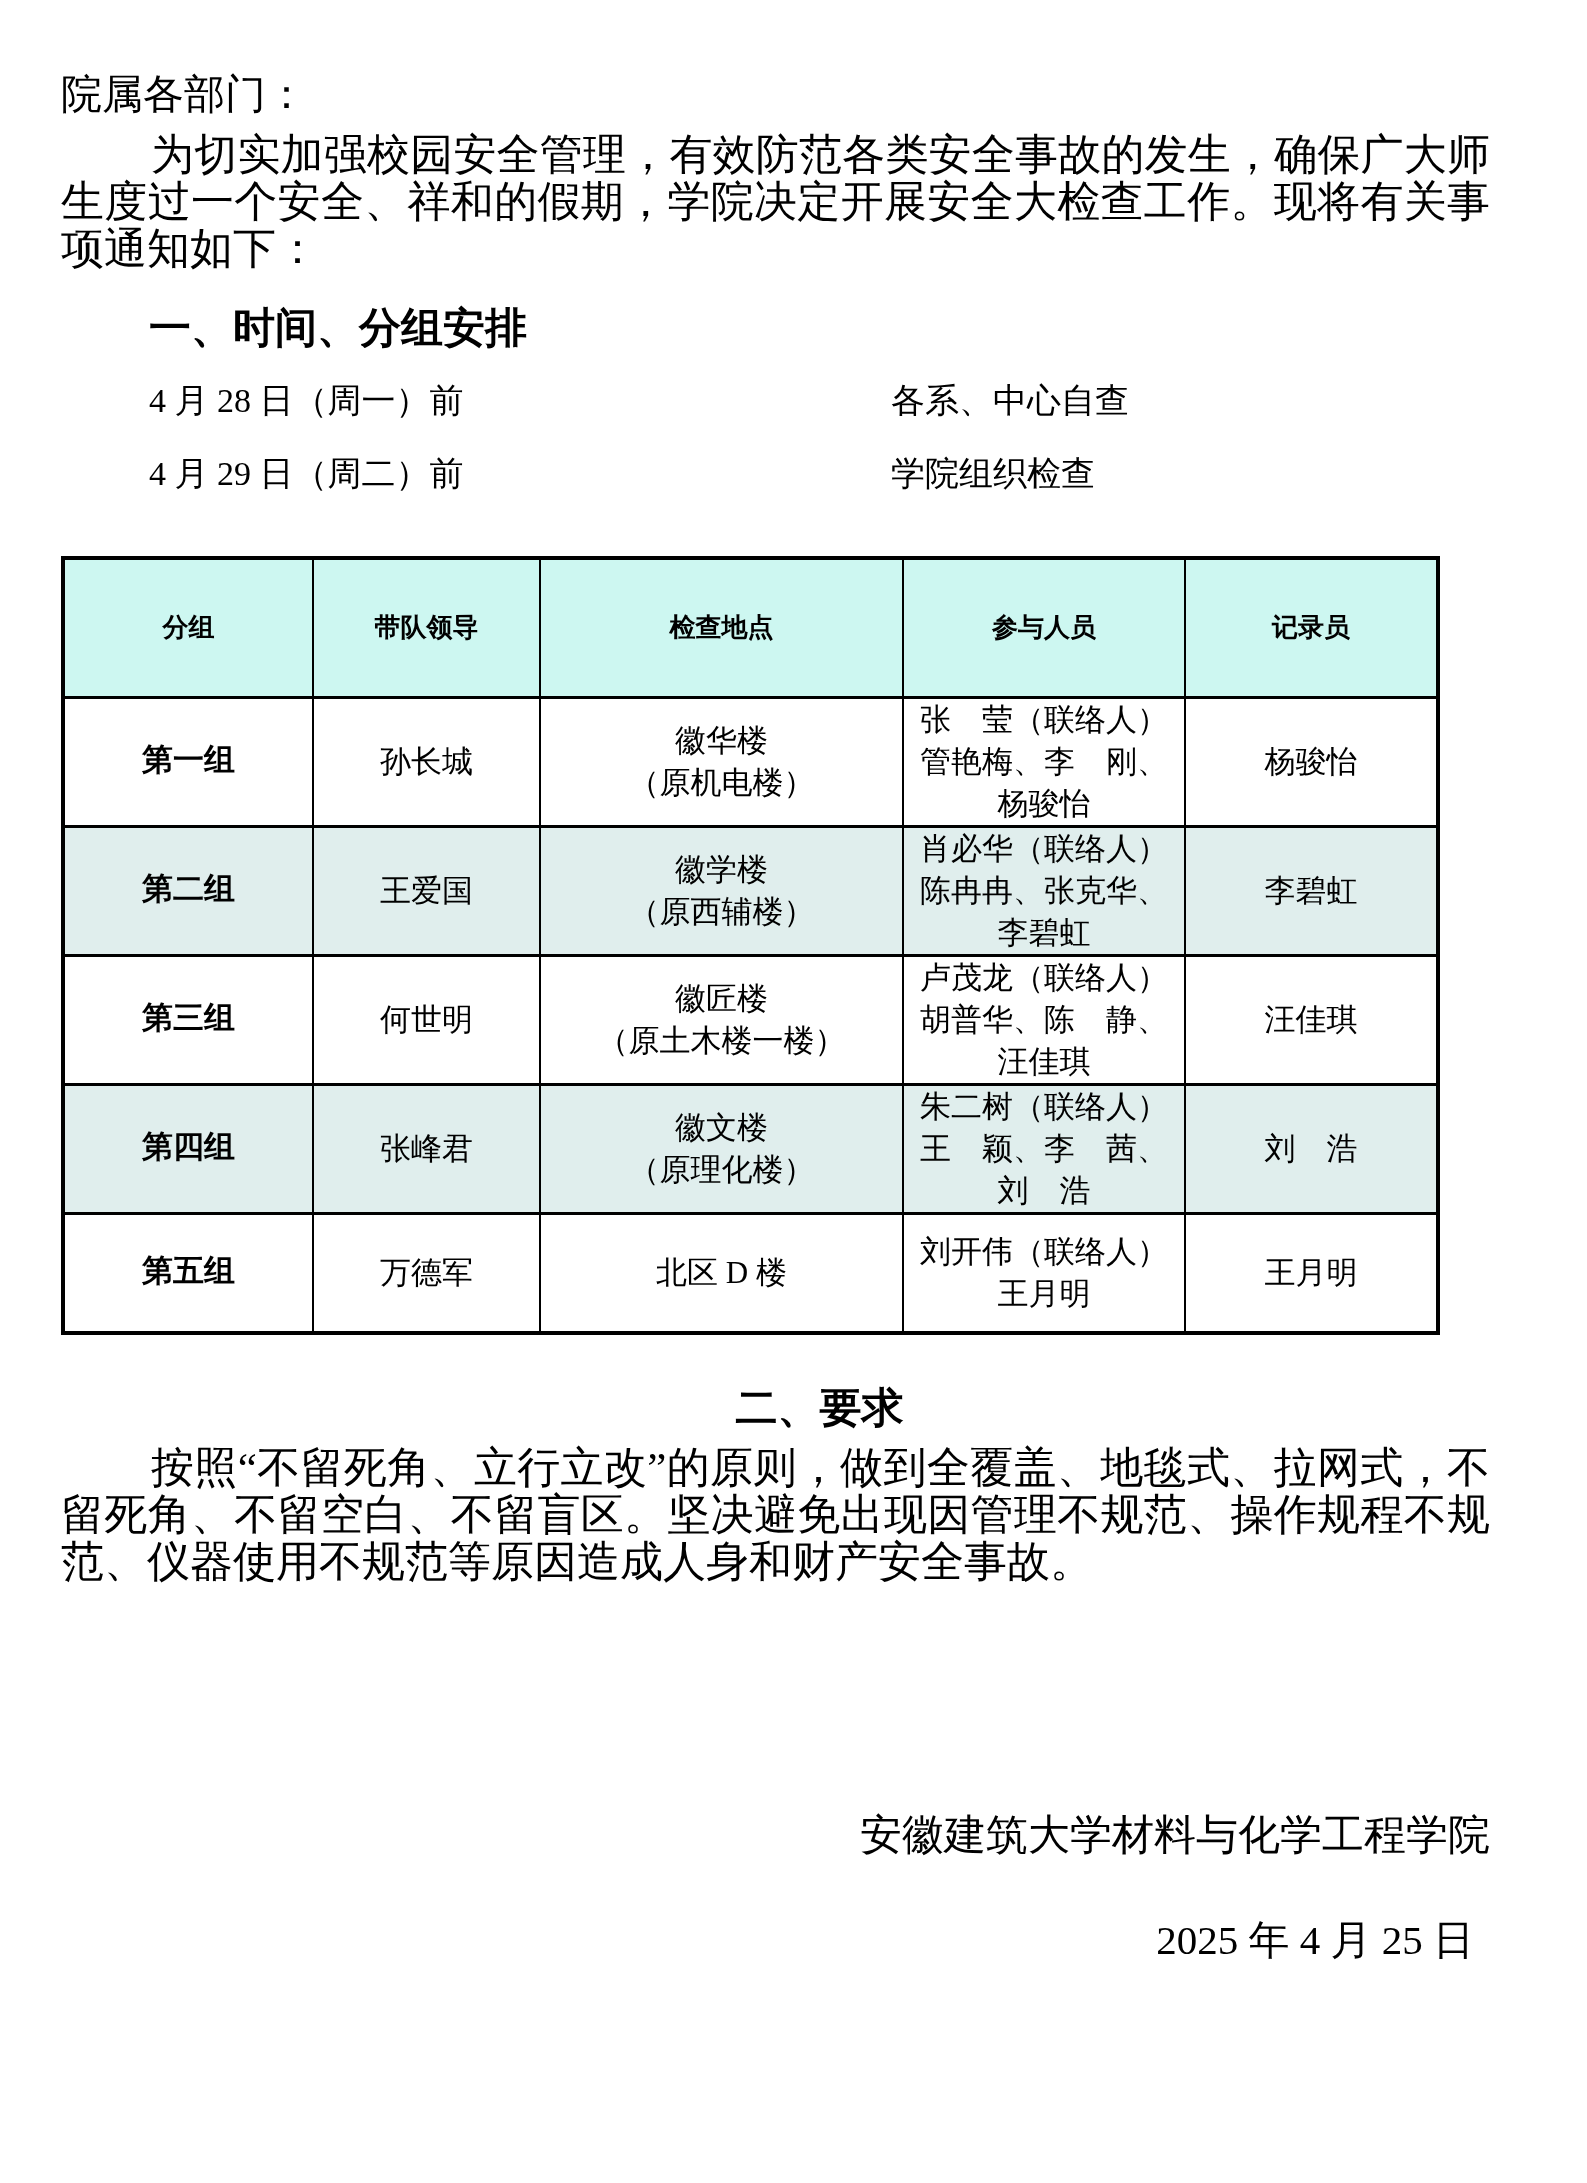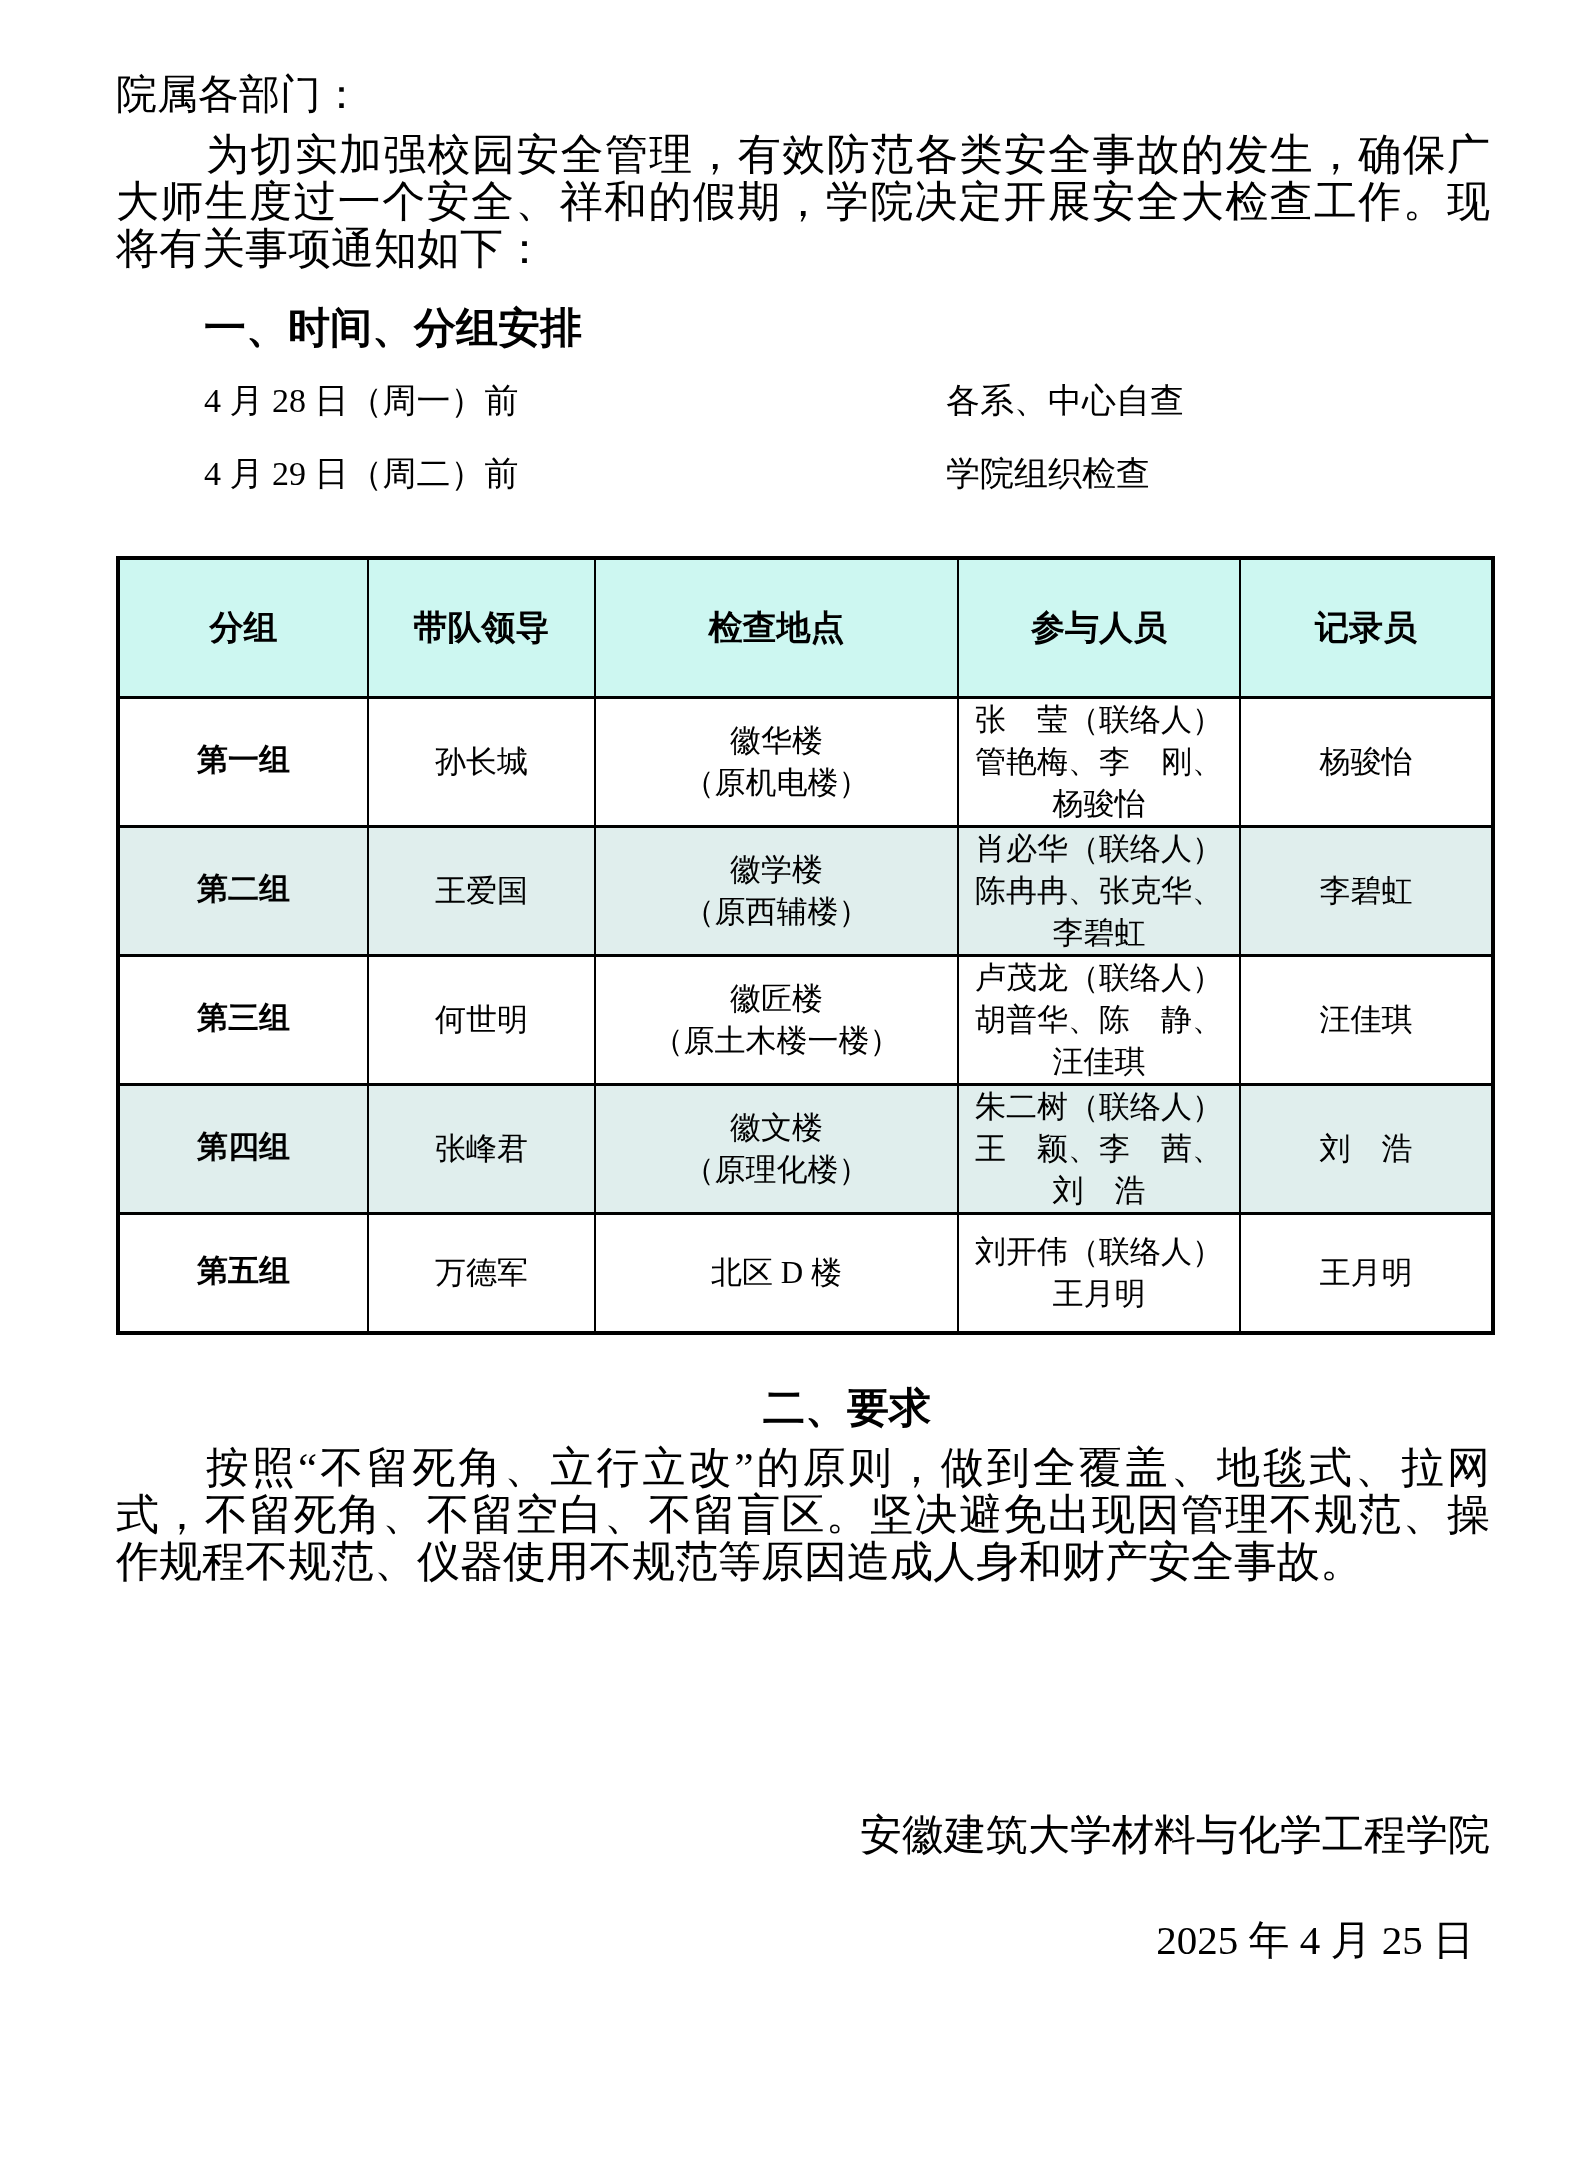--- a/index.html
+++ b/index.html
@@ -7,21 +7,21 @@
     padding: 0;
     background: #ffffff;
     color: #000000;
     font-family: "Liberation Serif", "DejaVu Serif", serif;
   }
   .page {
     position: relative;
     width: 1587px;
     height: 2183px;
     box-sizing: border-box;
-    padding: 58px 97px 0 116px;
+    padding: 58px 97px 0 61px;
     background: #ffffff;
     overflow: hidden;
   }
   .greeting {
     font-size: 41px;
     line-height: 73px;
   }
   .para {
     font-size: 43px;
     line-height: 47px;
@@ -57,21 +57,21 @@
     border-top-width: 3px;
     border-bottom-width: 3px;
     text-align: center;
     vertical-align: middle;
     padding: 0 6px;
     box-sizing: border-box;
   }
   table.groups th {
     height: 139px;
     background: var(--header-bg, #cdf7f1);
-    font-size: 34px;
+    font-size: 26px;
     font-weight: bold;
     font-family: "Liberation Sans", "DejaVu Sans", sans-serif;
   }
   table.groups td {
     height: 120px;
     font-size: 31px;
     line-height: 42px;
     white-space: pre-line;
   }
   table.groups td.group-cell {

